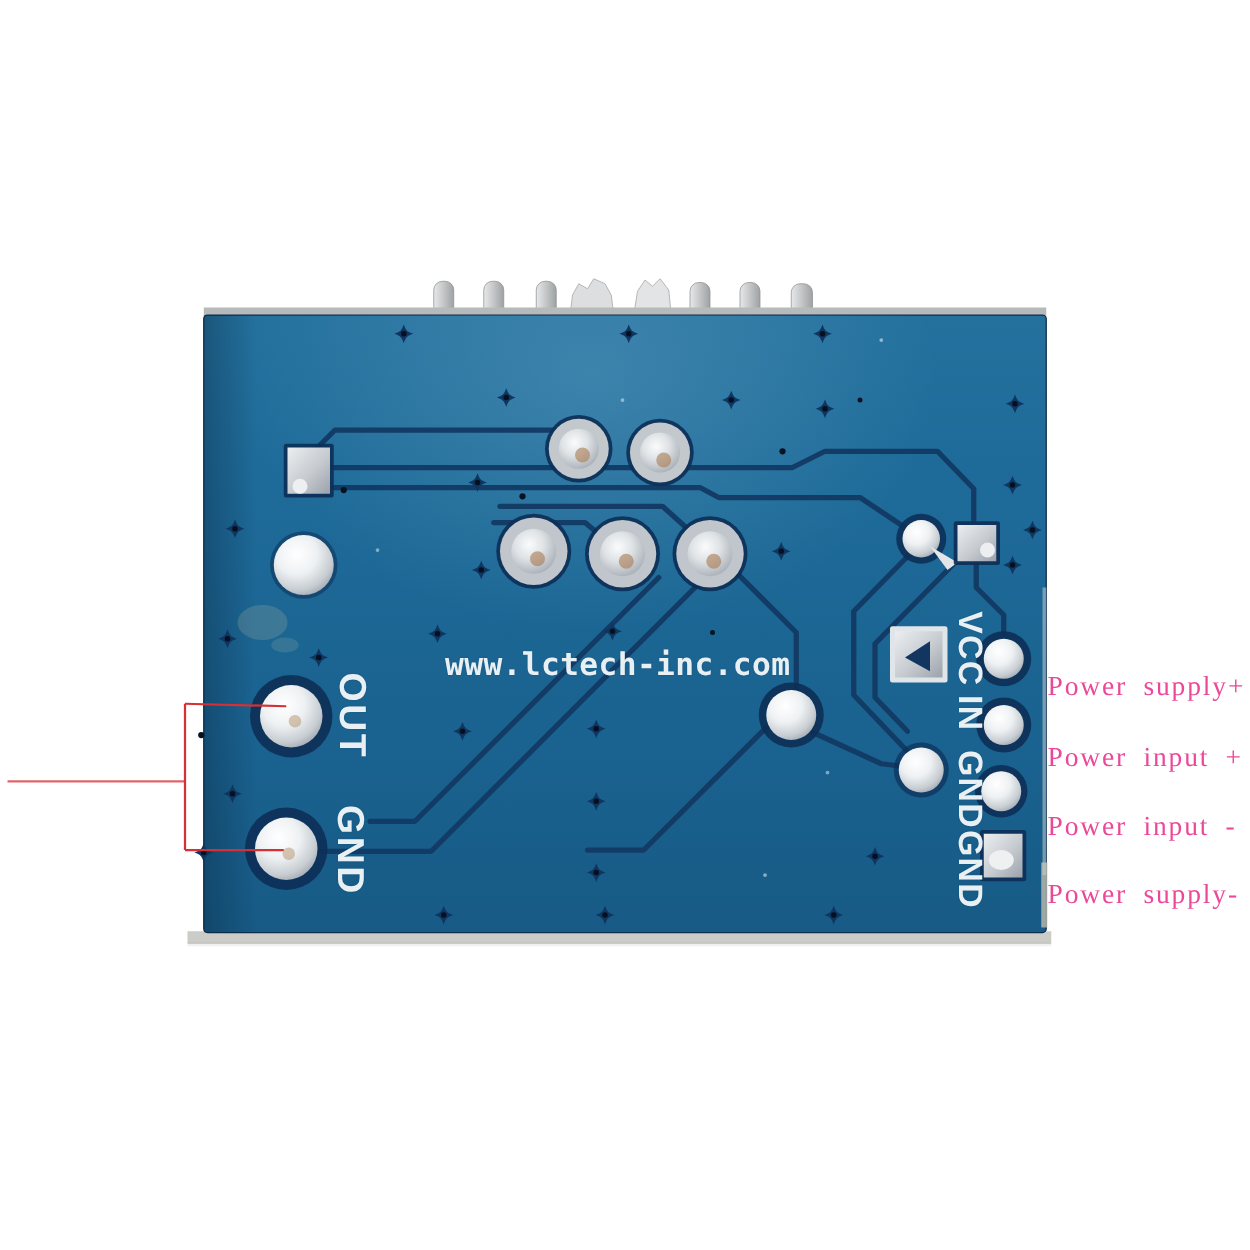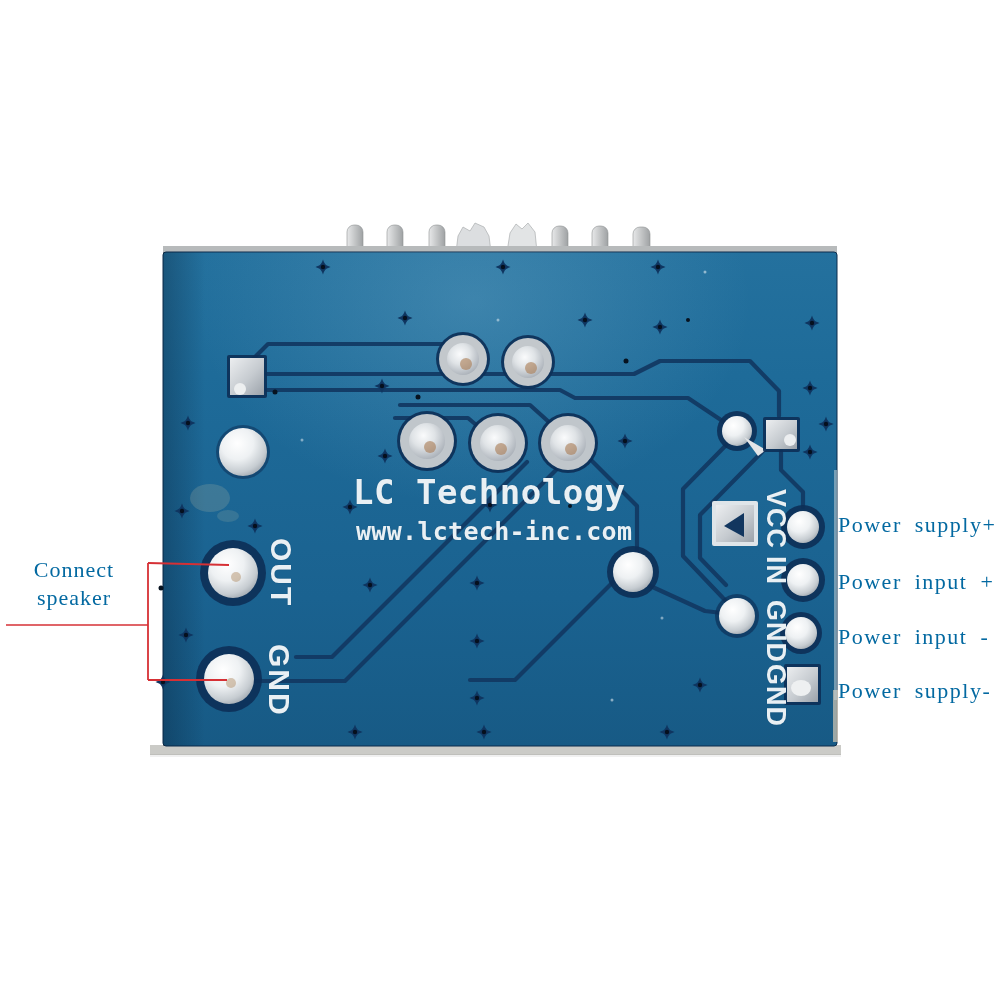--- a/index.html
+++ b/index.html
@@ -17,22 +17,22 @@
   .vlabel{font-weight:bold;transform:rotate(90deg);transform-origin:0 0;letter-spacing:2px;}
   .v-out{left:296px;top:538px;font-size:30px;}
   .v-gnd{left:294px;top:644px;font-size:30px;}
   .v-col{font-size:27px;letter-spacing:1px;}
   .v-vcc{left:789px;top:489px;}
   .v-in{left:789px;top:556px;}
   .v-gnd3{left:789px;top:600px;}
   .v-gnd4{left:789px;top:664px;}
 
   
-  .note{position:absolute;color:#0369a1;font-family:"Liberation Serif","DejaVu Serif",serif;
-        font-size:22px;line-height:28px;white-space:nowrap;letter-spacing:1.5px;word-spacing:6px;}
+  .note{position:absolute;color:#ec4899;font-family:"Liberation Serif","DejaVu Serif",serif;
+        font-size:22px;line-height:28px;white-space:nowrap;letter-spacing:1.5px;word-spacing:6px;margin-top:24px;}
   .note-left{left:22px;top:556px;width:104px;text-align:center;letter-spacing:1px;word-spacing:0;}
   .note-r1{left:838px;top:511px;}
   .note-r2{left:838px;top:568px;}
   .note-r3{left:838px;top:623px;}
   .note-r4{left:838px;top:677px;}
 </style>
 </head>
 <body>
 
 <div class="scene">
@@ -269,31 +269,26 @@
     </g>
 
     <g fill="none" stroke="#d63035" stroke-width="1.8">
       <path d="M6,625 L148,625" opacity="0.75"></path>
       <path d="M148,563 L148,680"></path>
       <path d="M148,563 L229,565"></path>
       <path d="M148,680 L227,680"></path>
     </g>
   </svg>
 
-  <div class="silk brand">LC Technology</div>
   <div class="silk site">www.lctech-inc.com</div>
   <div class="silk vlabel v-out">OUT</div>
   <div class="silk vlabel v-gnd">GND</div>
   <div class="silk vlabel v-col v-vcc">VCC</div>
   <div class="silk vlabel v-col v-in">IN</div>
   <div class="silk vlabel v-col v-gnd3">GND</div>
   <div class="silk vlabel v-col v-gnd4">GND</div>
 
-  <div class="note note-left">
-    <div>Connect</div>
-    <div>speaker</div>
-  </div>
   <div class="note note-r1">Power supply+</div>
   <div class="note note-r2">Power input +</div>
   <div class="note note-r3">Power input -</div>
   <div class="note note-r4">Power supply-</div>
 
 </div>
 
 </body></html>

